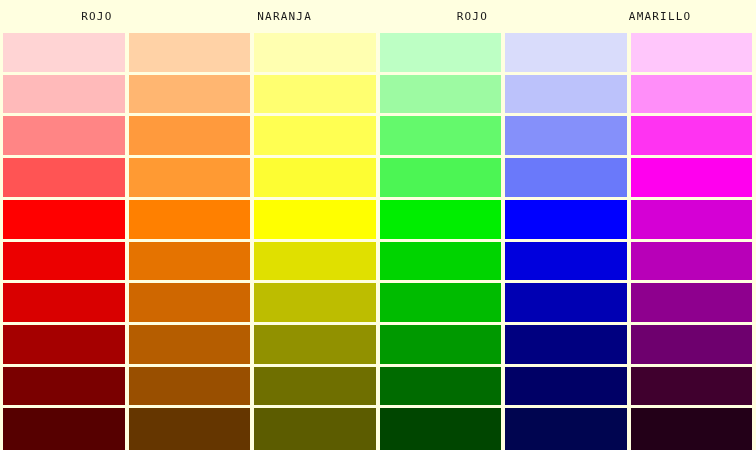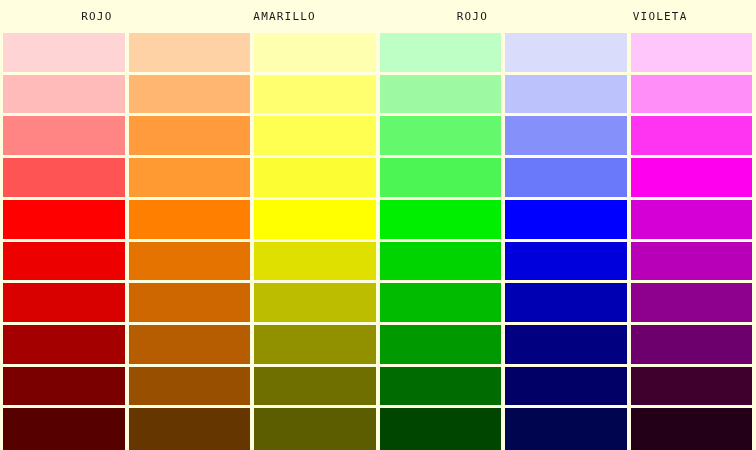--- a/index.html
+++ b/index.html
@@ -65,23 +65,23 @@
     margin-bottom: 0;
   }
 </style>
 </head>
 <body>
 
 <div id="palette-app">
 
   <div id="header-row">
     <div class="header-cell">ROJO</div>
+    <div class="header-cell">NARANJA</div>
+    <div class="header-cell">ROJO</div>
     <div class="header-cell">AMARILLO</div>
-    <div class="header-cell">ROJO</div>
-    <div class="header-cell">VIOLETA</div>
   </div>
 
   <div id="grid-body">
       <div class="grid-row">
         <div class="swatch" title="ROJO 1 #ffd4d4" style="background-color: rgb(255, 212, 212);"></div>
         <div class="swatch" title="NARANJA 1 #ffd2a6" style="background-color: rgb(255, 210, 166);"></div>
         <div class="swatch" title="AMARILLO 1 #ffffb0" style="background-color: rgb(255, 255, 176);"></div>
         <div class="swatch" title="VERDE 1 #bdffc4" style="background-color: rgb(189, 255, 196);"></div>
         <div class="swatch" title="AZUL 1 #d9dcfb" style="background-color: rgb(217, 220, 251);"></div>
         <div class="swatch" title="VIOLETA 1 #ffc6fb" style="background-color: rgb(255, 198, 251);"></div>

